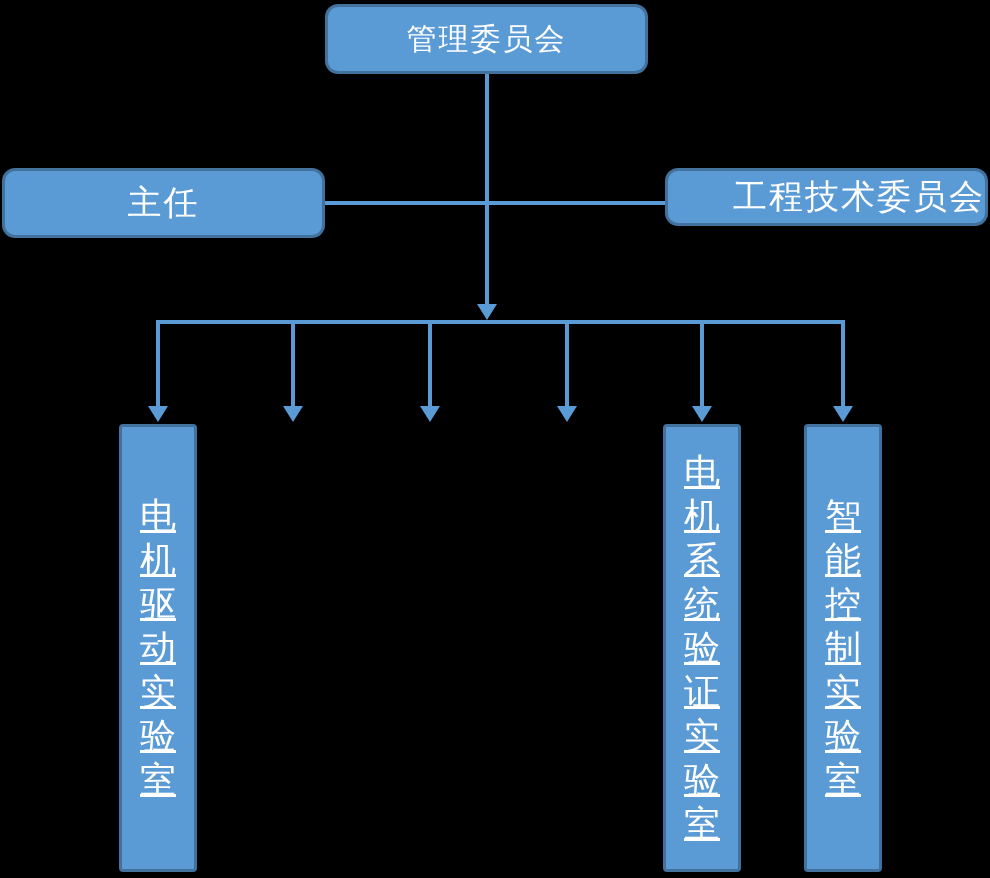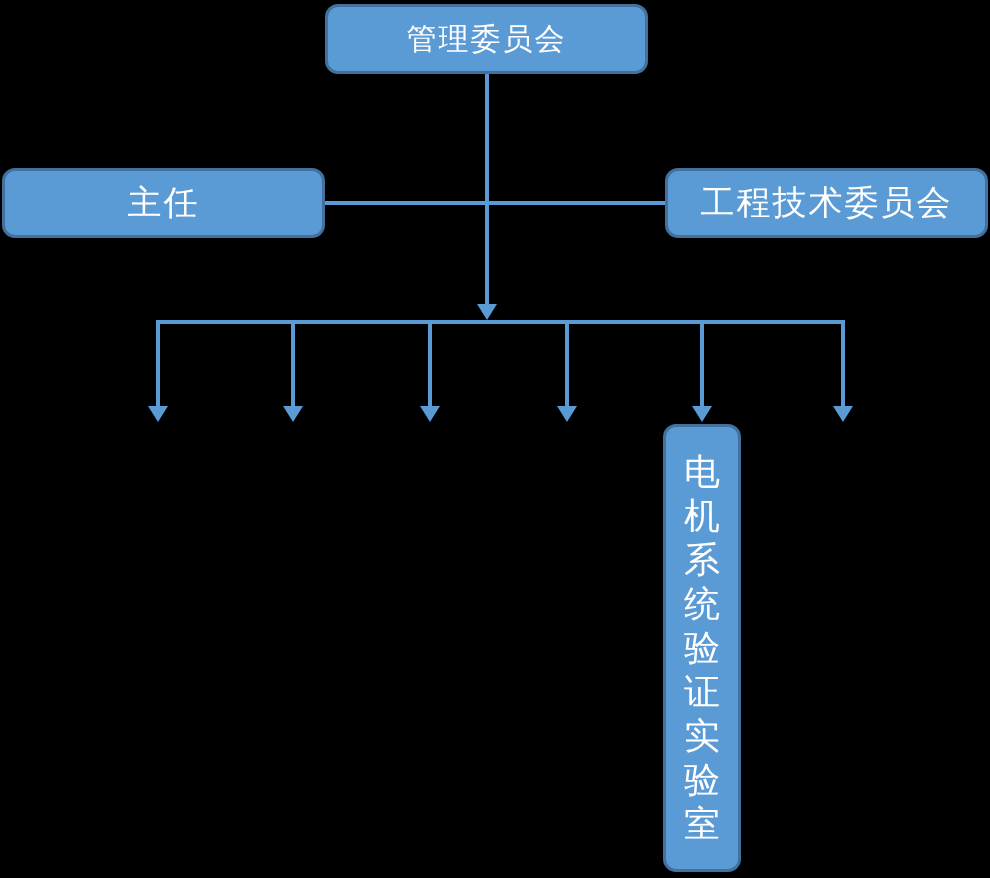--- a/index.html
+++ b/index.html
@@ -15,21 +15,21 @@
     position: absolute;
     box-sizing: border-box;
     background: #5B9BD5;
     border: 3px solid #41719C;
     color: #FFFFFF;
     display: flex;
     align-items: center;
     justify-content: center;
   }
   .node-h { border-radius: 13px; }
-  .node-v { border-radius: 13px; }
+  .node-v { border-radius: 4px; text-decoration: underline; }
   .label-top   { font-size: 30px; letter-spacing: 2px; }
   .label-side  { font-size: 34px; letter-spacing: 2px; }
   .vtext {
     width: 40px;
     font-size: 36px;
     line-height: 44px;
     text-align: center;
     word-break: break-all;
     white-space: normal;
   }
@@ -56,21 +56,21 @@
   #drop-shaft-0 { left: 156px; } #drop-head-0 { left: 148px; }
   #drop-shaft-1 { left: 291px; } #drop-head-1 { left: 283px; }
   #drop-shaft-2 { left: 428px; } #drop-head-2 { left: 420px; }
   #drop-shaft-3 { left: 565px; } #drop-head-3 { left: 557px; }
   #drop-shaft-4 { left: 700px; } #drop-head-4 { left: 692px; }
   #drop-shaft-5 { left: 841px; } #drop-head-5 { left: 833px; }
 
   
   #node-top   { left: 325px; top: 4px;   width: 323px; height: 70px; }
   #node-left  { left: 2px;   top: 168px; width: 323px; height: 70px; }
-  #node-right { left: 665px; top: 168px; width: 323px; height: 70px; }
+  #node-right { left: 665px; top: 168px; width: 323px; height: 58px; justify-content: flex-end; }
   .lab { top: 424px; width: 78px; height: 448px; }
   #lab-0 { left: 119px; }
   #lab-1 { left: 254px; }
   #lab-2 { left: 391px; }
   #lab-3 { left: 528px; }
   #lab-4 { left: 663px; }
   #lab-5 { left: 804px; }
 </style>
 </head>
 <body>
@@ -100,17 +100,23 @@
   </div>
 
   <div class="node node-h" id="node-left">
     <span class="label-side">主任</span>
   </div>
 
   <div class="node node-h" id="node-right">
     <span class="label-side">工程技术委员会</span>
   </div>
 
+  <div class="node node-v lab" id="lab-0">
+    <div class="vtext">电机驱动实验室</div>
+  </div>
   <div class="node node-v lab" id="lab-4">
     <div class="vtext">电机系统验证实验室</div>
+  </div>
+  <div class="node node-v lab" id="lab-5">
+    <div class="vtext">智能控制实验室</div>
   </div>
 
 </div>
 
 </body></html>

